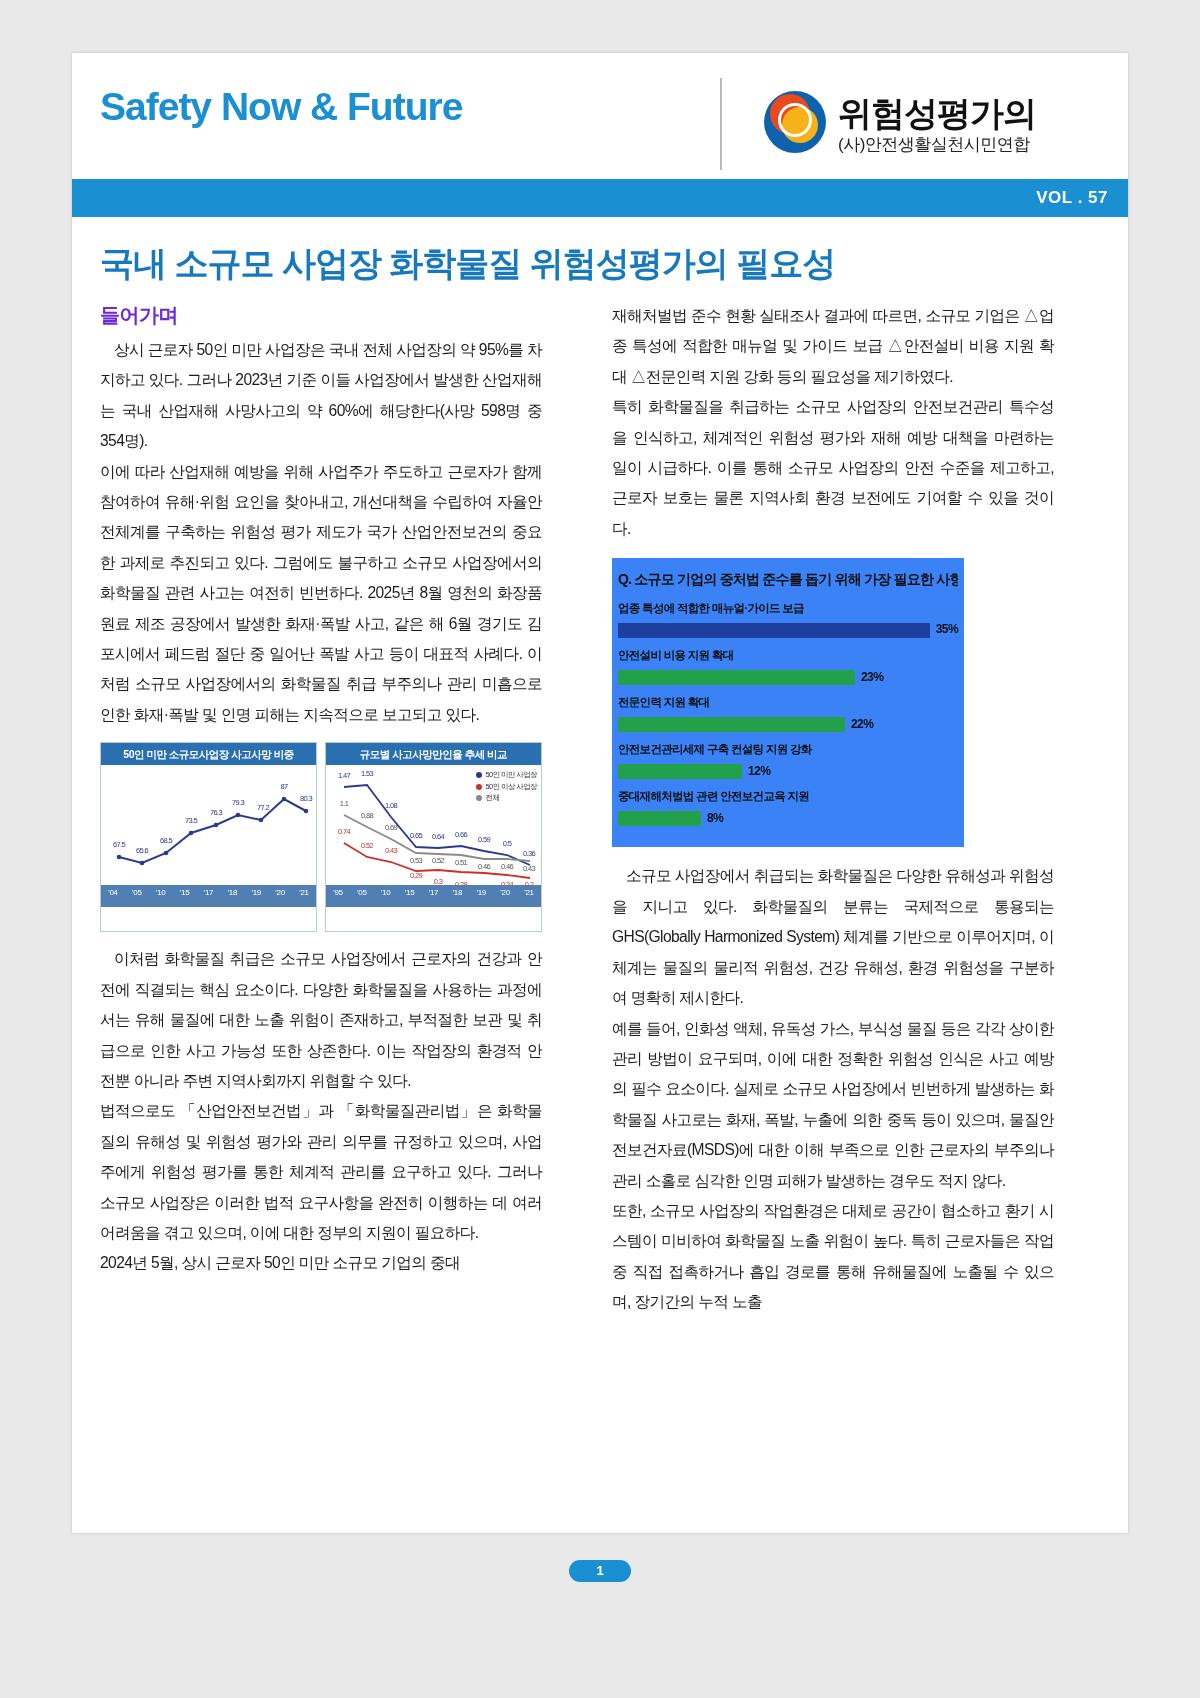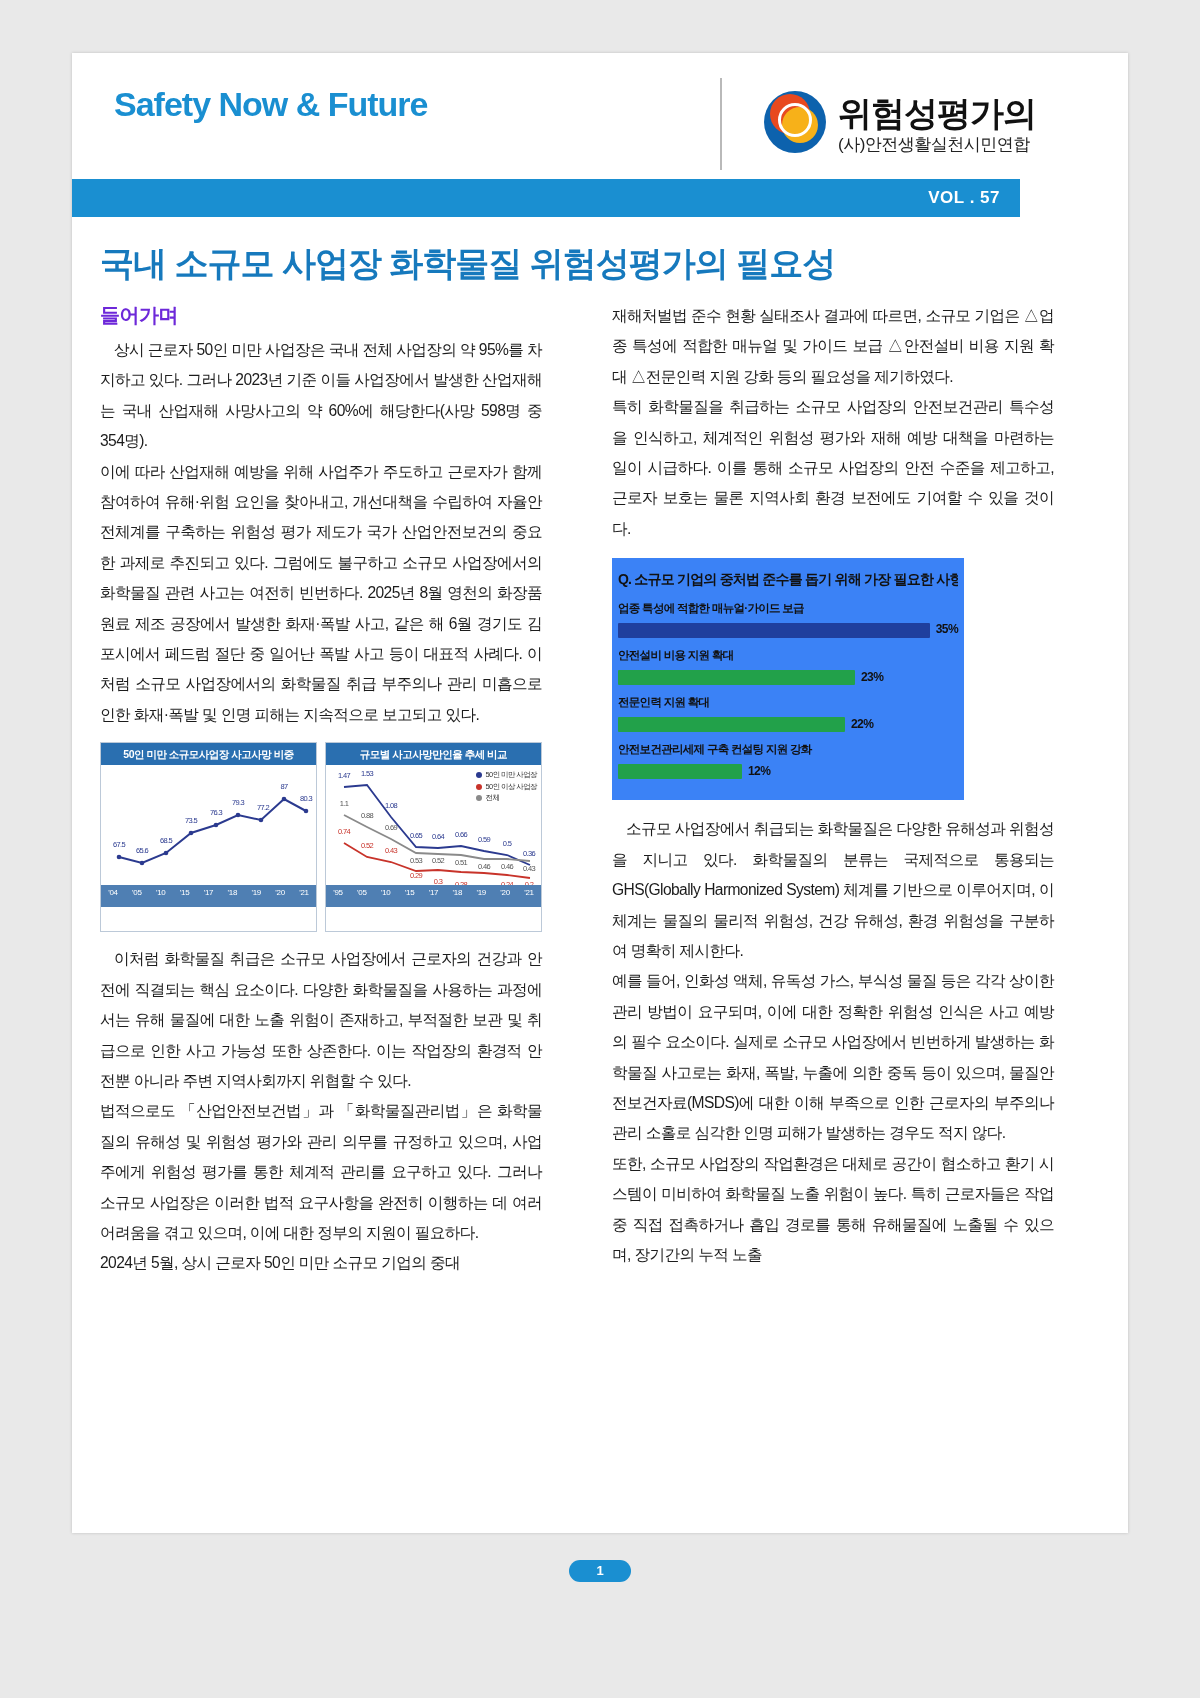--- a/index.html
+++ b/index.html
@@ -29,26 +29,25 @@
   .masthead {
     position: absolute;
     left: 0; top: 0;
     width: 1056px;
     height: 140px;
   }
   .mast-title {
     position: absolute;
     left: 28px;
     top: 32px;
-    font-size: 34px;
+    font-size: 39px;
     font-weight: bold;
     color: #1a8fd1;
     letter-spacing: -1px;
     white-space: nowrap;
-    margin-left: 14px;
   }
   .mast-divider {
     position: absolute;
     left: 648px;
     top: 25px;
     width: 2px;
     height: 92px;
     background: #b9b9b9;
   }
   .logo-wrap {
@@ -110,21 +109,21 @@
     font-size: 17px;
     color: #222222;
     letter-spacing: -0.5px;
     white-space: nowrap;
   }
   
   .volbar {
     position: absolute;
     left: 0;
     top: 126px;
-    width: 948px;
+    width: 1056px;
     height: 38px;
     background: #1a8fd1;
   }
   .volbar-label {
     position: absolute;
     right: 20px;
     top: 9px;
     color: #ffffff;
     font-size: 17px;
     font-weight: bold;
@@ -458,20 +457,27 @@
         </div>
 
         <div class="survey-item">
           <div class="survey-label">안전보건관리세제 구축 컨설팅 지원 강화</div>
           <div class="survey-barrow">
             <div class="survey-bar" style="width:124px;background:#22a14a;"></div>
             <div class="survey-val">12%</div>
           </div>
         </div>
 
+        <div class="survey-item">
+          <div class="survey-label">중대재해처벌법 관련 안전보건교육 지원</div>
+          <div class="survey-barrow">
+            <div class="survey-bar" style="width:83px;background:#22a14a;"></div>
+            <div class="survey-val">8%</div>
+          </div>
+        </div>
       </div>
 
       <p class="indent">소규모 사업장에서 취급되는 화학물질은 다양한 유해성과 위험성을 지니고 있다. 화학물질의 분류는 국제적으로 통용되는 GHS(Globally Harmonized System) 체계를 기반으로 이루어지며, 이 체계는 물질의 물리적 위험성, 건강 유해성, 환경 위험성을 구분하여 명확히 제시한다.</p>
       <p>예를 들어, 인화성 액체, 유독성 가스, 부식성 물질 등은 각각 상이한 관리 방법이 요구되며, 이에 대한 정확한 위험성 인식은 사고 예방의 필수 요소이다. 실제로 소규모 사업장에서 빈번하게 발생하는 화학물질 사고로는 화재, 폭발, 누출에 의한 중독 등이 있으며, 물질안전보건자료(MSDS)에 대한 이해 부족으로 인한 근로자의 부주의나 관리 소홀로 심각한 인명 피해가 발생하는 경우도 적지 않다.</p>
       <p>또한, 소규모 사업장의 작업환경은 대체로 공간이 협소하고 환기 시스템이 미비하여 화학물질 노출 위험이 높다. 특히 근로자들은 작업 중 직접 접촉하거나 흡입 경로를 통해 유해물질에 노출될 수 있으며, 장기간의 누적 노출</p>
     </div>
 
   </div>
 
   <div class="pagenum">1</div>

